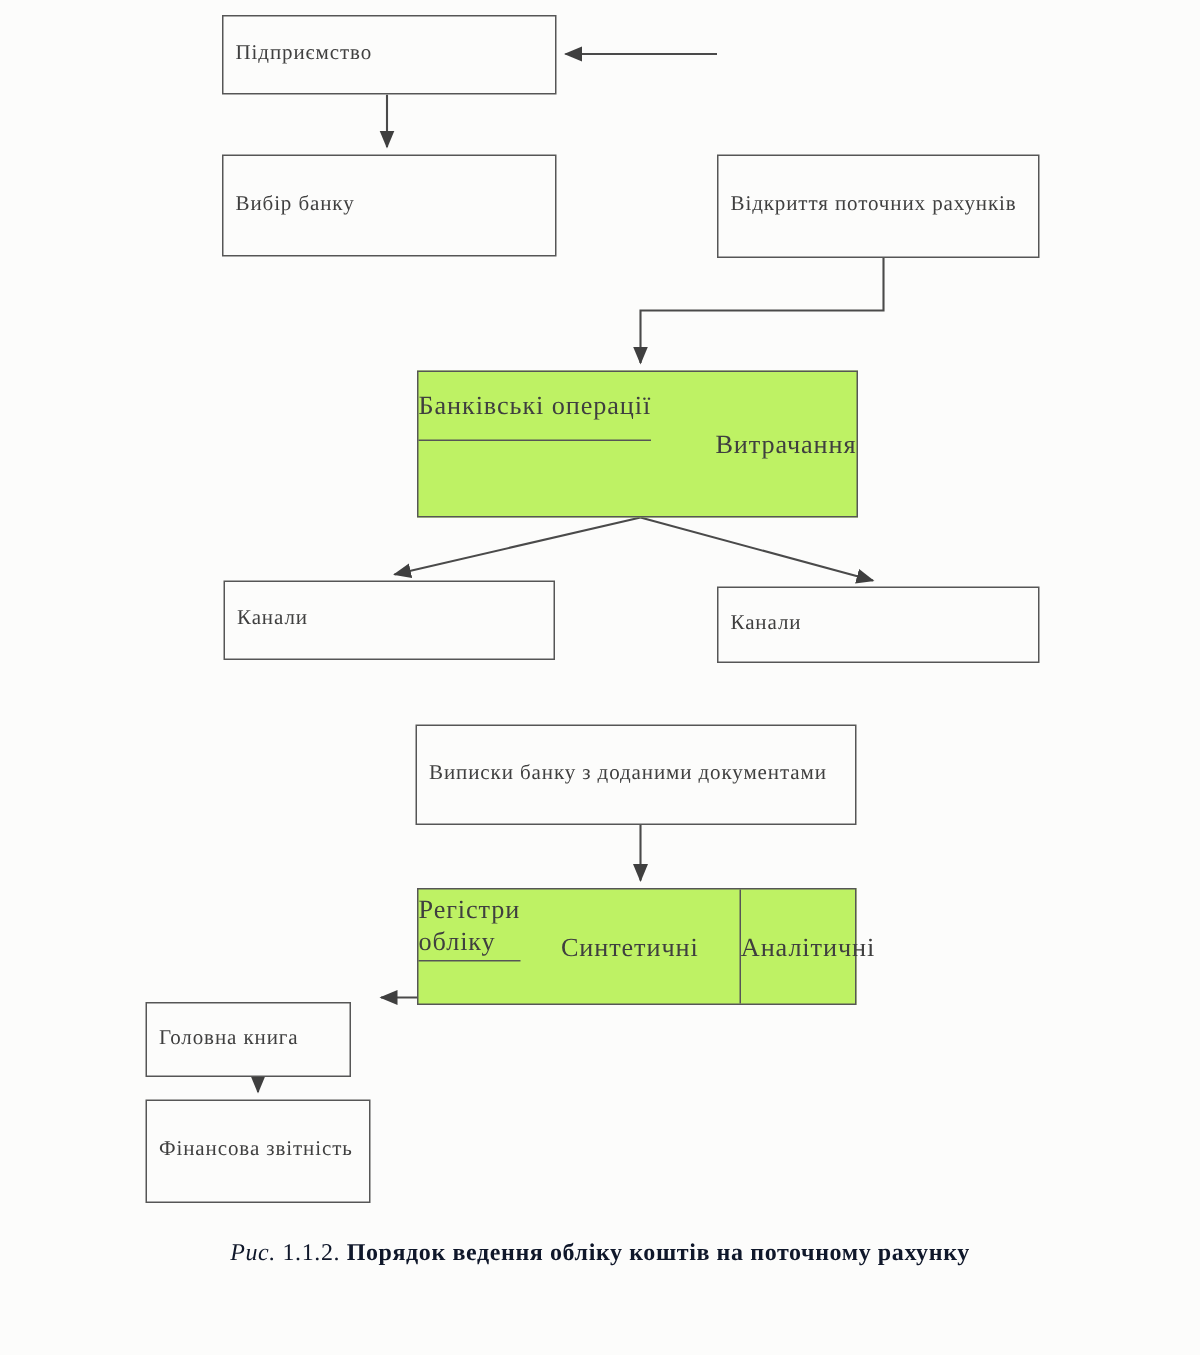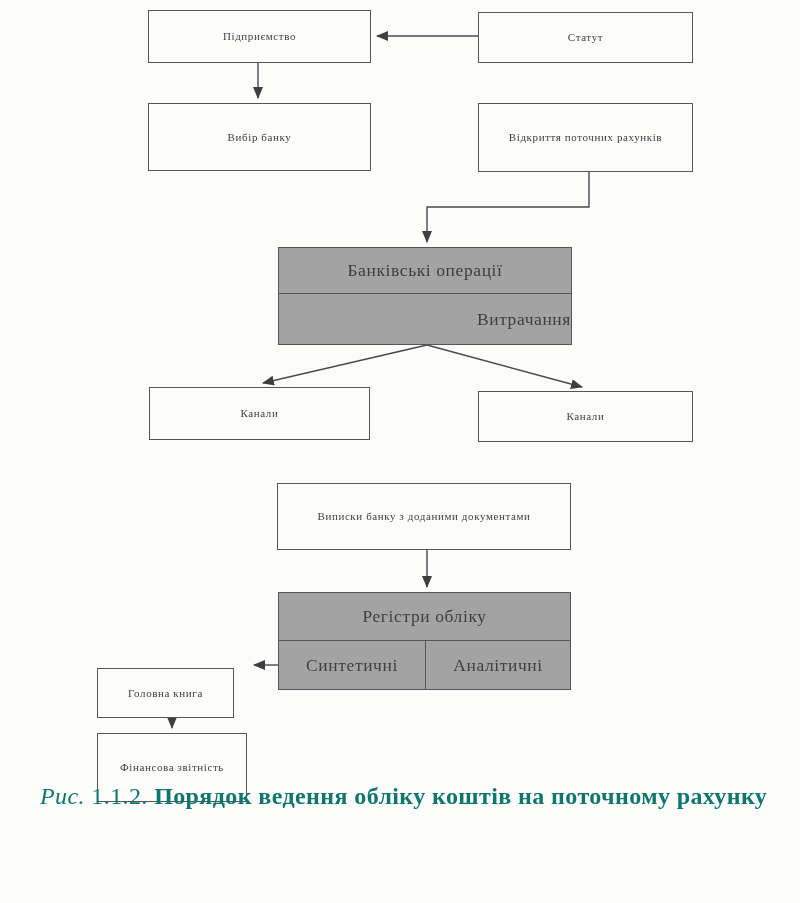--- a/index.html
+++ b/index.html
@@ -21,35 +21,33 @@
     left: 0; top: 0;
     width: 800px; height: 903px;
     pointer-events: none;
   }
   .node {
     position: absolute;
     border: 1.5px solid #565656;
     background: #fcfcfb;
     display: flex;
     align-items: center;
-    justify-content: center;
     text-align: center;
-    font-size: 11px;
+    font-size: 14px;
     letter-spacing: 0.6px;
     line-height: 1.35;
     box-sizing: border-box;
     padding: 2px 8px;
   }
   .compound {
     position: absolute;
     border: 1.5px solid #565656;
-    background: #a3a3a3;
+    background: #bef264;
     box-sizing: border-box;
     display: flex;
-    flex-direction: column;
   }
   .compound .hdr {
     display: flex;
     align-items: center;
     justify-content: center;
     border-bottom: 1.5px solid #565656;
     font-size: 17.5px;
     letter-spacing: 0.6px;
     box-sizing: border-box;
   }
@@ -78,37 +76,37 @@
   #box-bankops       { left:278px; top:247px; width:294px; height:98px; }
   #box-bankops .hdr  { height:46px; }
   #box-bankops .cell.first { width:149px; }
   #box-bankops .cell.second { flex:1;justify-content:flex-end; }
 
   #box-kanaly-left   { left:149px; top:387px; width:221px; height:53px; }
   #box-kanaly-right  { left:478px; top:391px; width:215px; height:51px; }
 
   #box-vypysky       { left:277px; top:483px; width:294px; height:67px; }
 
-  #box-rehistry      { left:278px; top:592px; width:293px; height:98px; }
+  #box-rehistry      { left:278px; top:592px; width:293px; height:78px; }
   #box-rehistry .hdr { height:48px; }
   #box-rehistry .cell.first { width:147px; }
   #box-rehistry .cell.second { flex:1;justify-content:center; }
 
   #box-holovna       { left:97px;  top:668px; width:137px; height:50px; }
   #box-fin           { left:97px;  top:733px; width:150px; height:69px; }
 
   .caption {
     position: absolute;
     left: 40px;
-    top: 783px;
+    top: 827px;
     width: 720px;
     text-align: center;
-    font-size: 24px;
+    font-size: 16px;
     letter-spacing: 0.4px;
-    color: #0f766e;
+    color: #0f172a;
     white-space: nowrap;
   }
   .caption .fig-prefix { font-style: italic; font-weight: normal; }
   .caption .fig-number { font-style: normal; font-weight: normal; }
   .caption .fig-text   { font-weight: bold; }
 
   svg .wire { stroke:#4a4a4a; stroke-width:1.4; fill:none; }
 </style>
 </head>
 <body>
@@ -128,23 +126,20 @@
     <path class="wire" d="M427 345 L582 387" marker-end="url(#ah)"></path>
     <path class="wire" d="M427 550 L427 587" marker-end="url(#ah)"></path>
     <path class="wire" d="M278 665 L254 665" marker-end="url(#ah)"></path>
     <path class="wire" d="M172 695 L172 728" marker-end="url(#ah)"></path>
   </svg>
 
   <div class="node" id="box-pidpryiemstvo">
     <span>Підприємство</span>
   </div>
 
-  <div class="node" id="box-statut">
-    <span>Статут</span>
-  </div>
 
   <div class="node" id="box-vidkryttia">
     <span>Відкриття поточних рахунків</span>
   </div>
 
   <div class="node" id="box-vybir">
     <span>Вибір банку</span>
   </div>
 
   <div class="compound" id="box-bankops">

